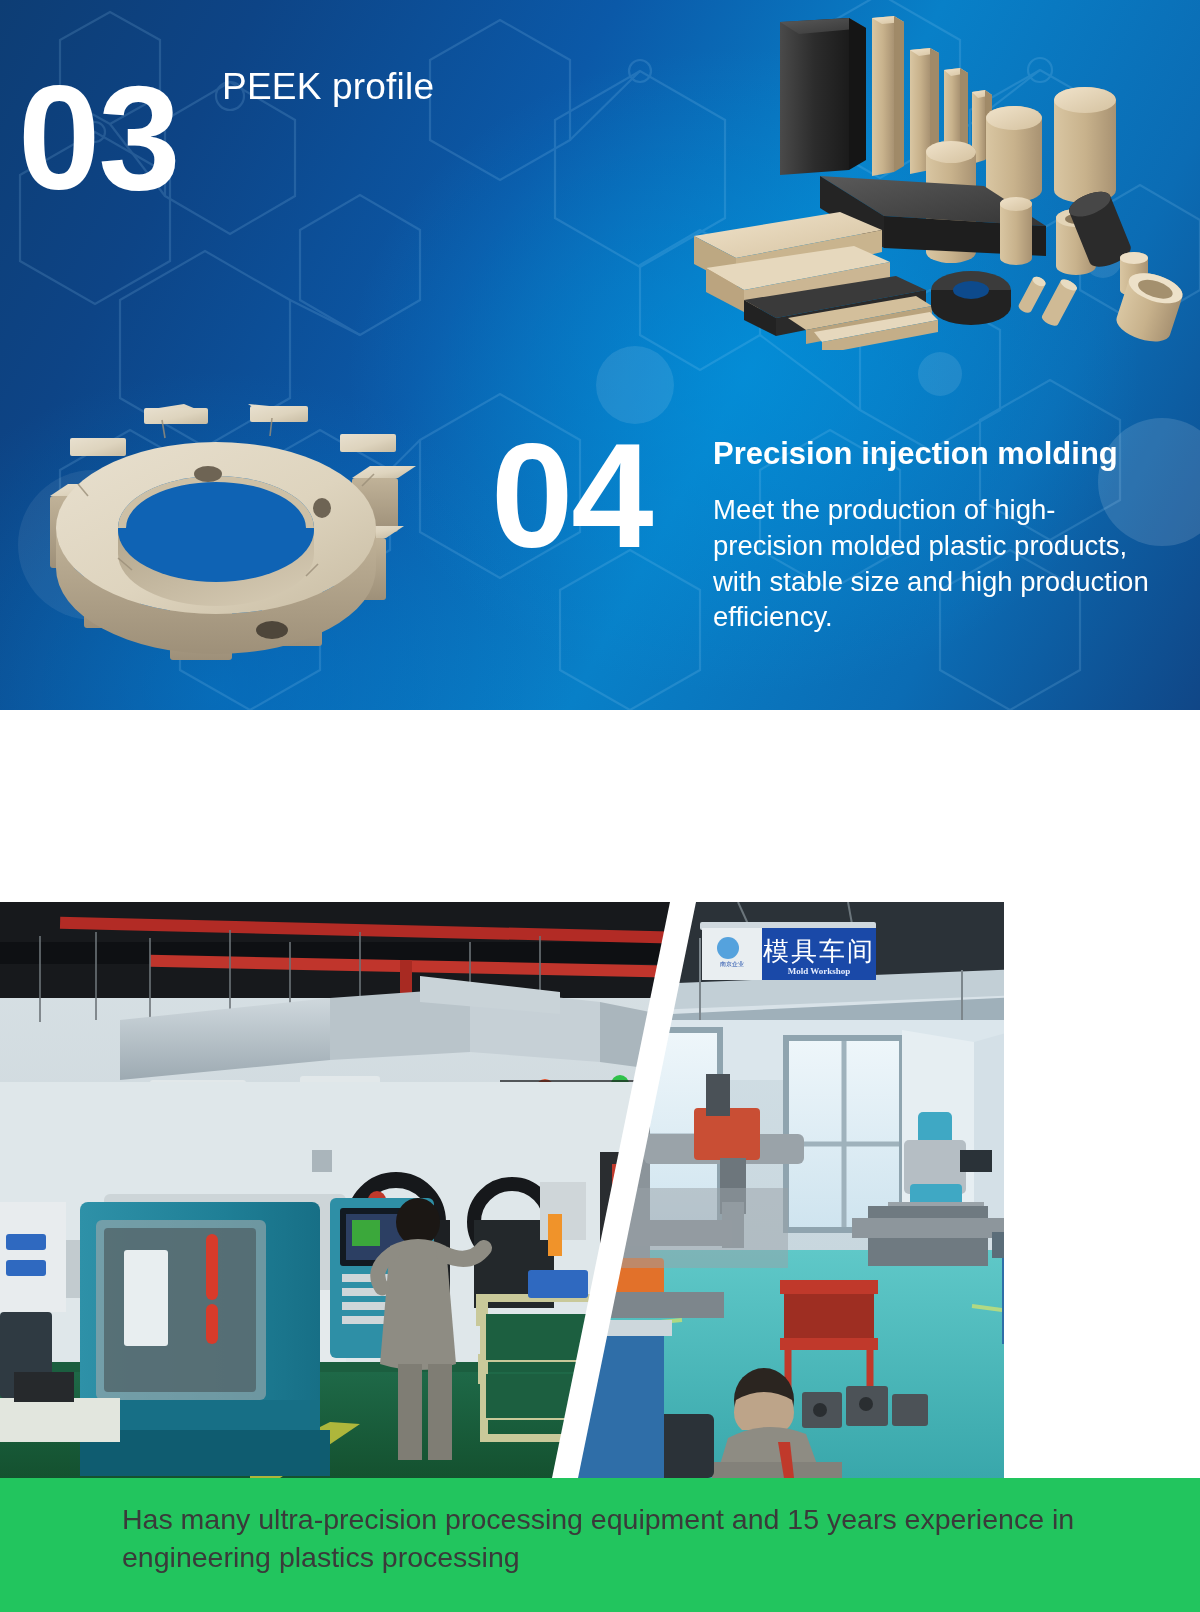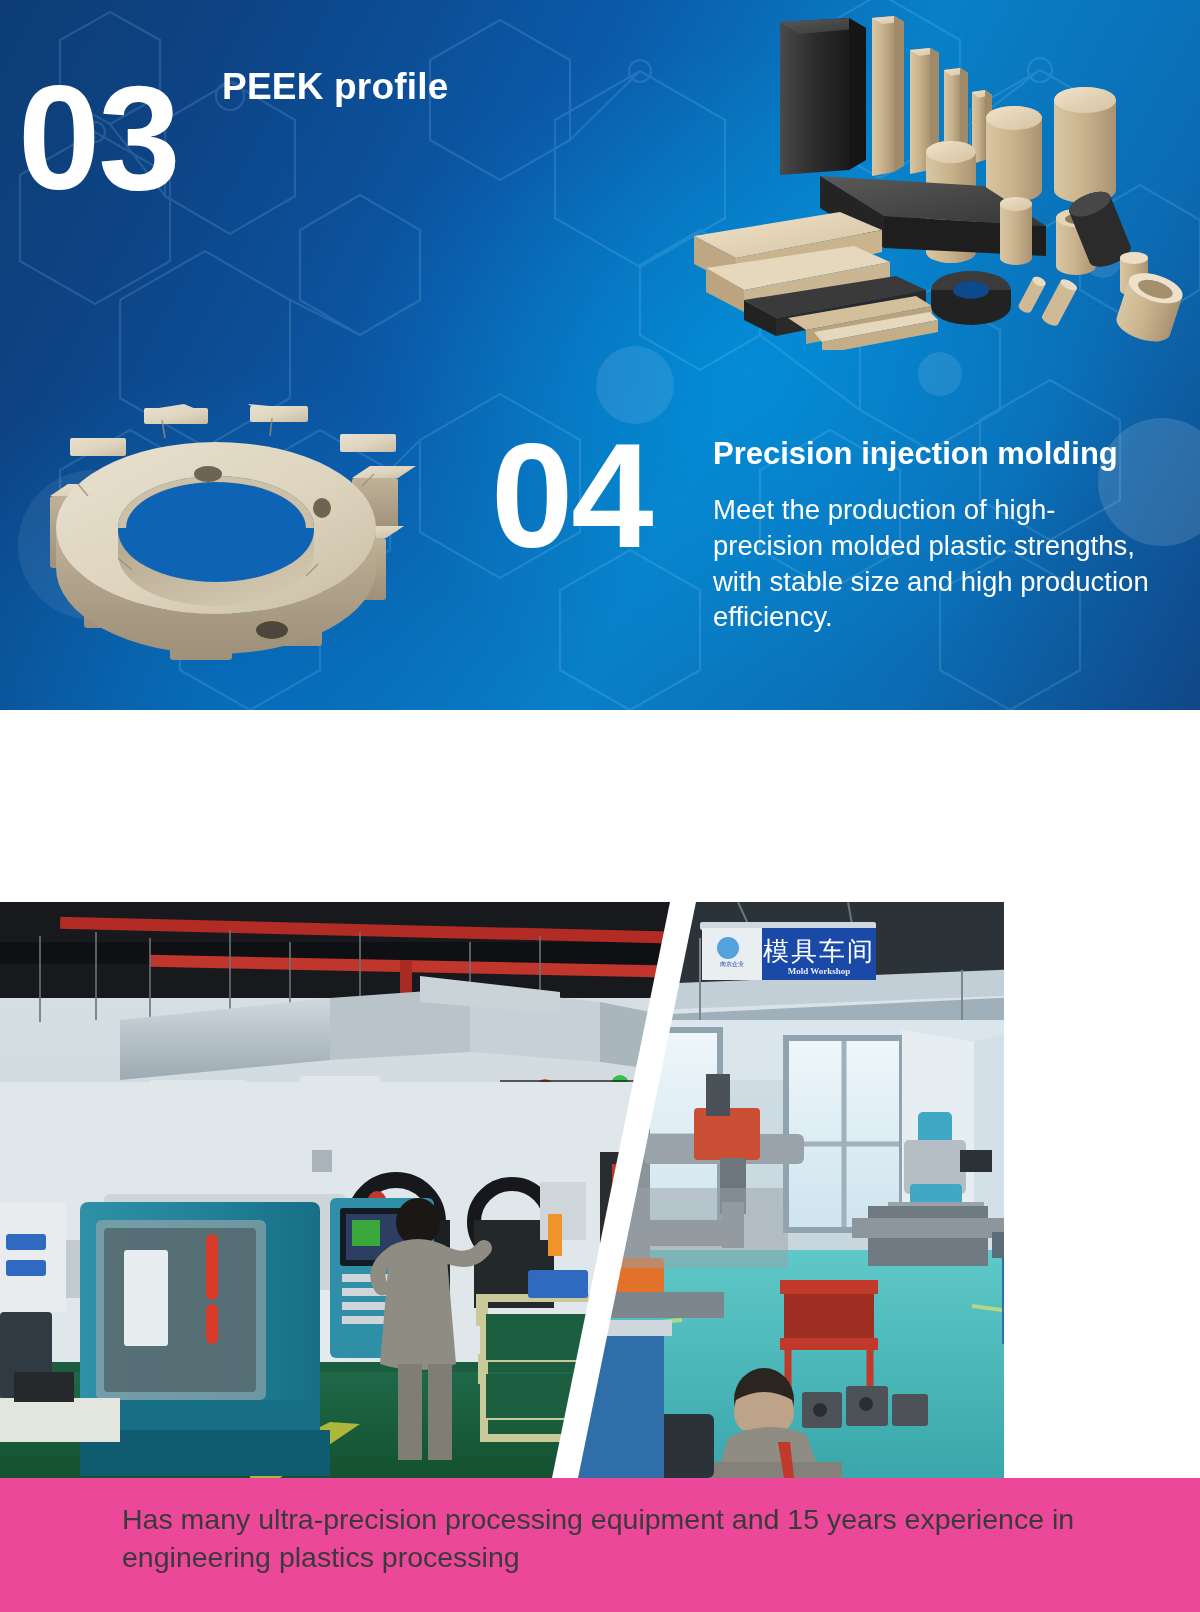--- a/index.html
+++ b/index.html
@@ -25,21 +25,21 @@
 
   
   .card03{position:absolute;left:0;top:48px;width:660px;height:290px;}
   .bignum{
     position:absolute;color:#ffffff;font-weight:bold;line-height:.92;
     letter-spacing:-2px;
   }
   .num03{left:18px;top:22px;font-size:148px;}
   .c03-title{
     position:absolute;left:222px;top:18px;width:430px;
-    color:#ffffff;font-size:37px;font-weight:bold;letter-spacing:.2px;
+    color:#ffffff;font-size:37px;font-weight:normal;letter-spacing:.2px;
   }
   .c03-body{
     position:absolute;left:222px;top:75px;width:432px;
     color:#ffffff;font-size:27.5px;line-height:1.30;
   }
 
   
   .peek-photo{
     position:absolute;left:694px;top:0px;width:506px;height:350px;
     overflow:hidden;
@@ -96,21 +96,21 @@
     left:552px;width:648px;
     clip-path:polygon(132px 0,648px 0,648px 576px,10px 576px);
   }
   .divider{
     position:absolute;top:0;left:552px;width:648px;height:576px;
     pointer-events:none;
   }
 
   
   .caption{
-    position:absolute;left:0;top:1478px;width:1200px;height:134px;background:#ec4899;
+    position:absolute;left:0;top:1478px;width:1200px;height:134px;background:#22c55e;
     padding:22px 49px 0 122px;box-sizing:border-box;
     color:#3a3a3a;font-size:28.5px;line-height:1.35;
   }
 </style>
 </head>
 <body>
 
 <div class="blue-panel">
 
   <svg class="hexlayer" viewBox="0 0 1200 710" preserveAspectRatio="none">
@@ -352,21 +352,21 @@
         <line x1="352" y1="96" x2="340" y2="108"></line>
         <line x1="96" y1="180" x2="110" y2="192"></line>
         <line x1="296" y1="186" x2="284" y2="198"></line>
       </g>
     </svg>
   </div>
 
   <div class="card04">
     <div class="bignum num04">04</div>
     <div class="c04-title">Precision injection molding</div>
-    <div class="c04-body">Meet the production of high-precision molded plastic strengths, with stable size and high production efficiency.</div>
+    <div class="c04-body">Meet the production of high-precision molded plastic products, with stable size and high production efficiency.</div>
   </div>
 </div>
 
 <div class="banner">
   <div class="arrow-head left"></div>
   <div class="arrow-line"></div>
   <div class="arrow-head right"></div>
   <div class="strength-box">
     <span class="strength-text">Our strengths</span>
   </div>

